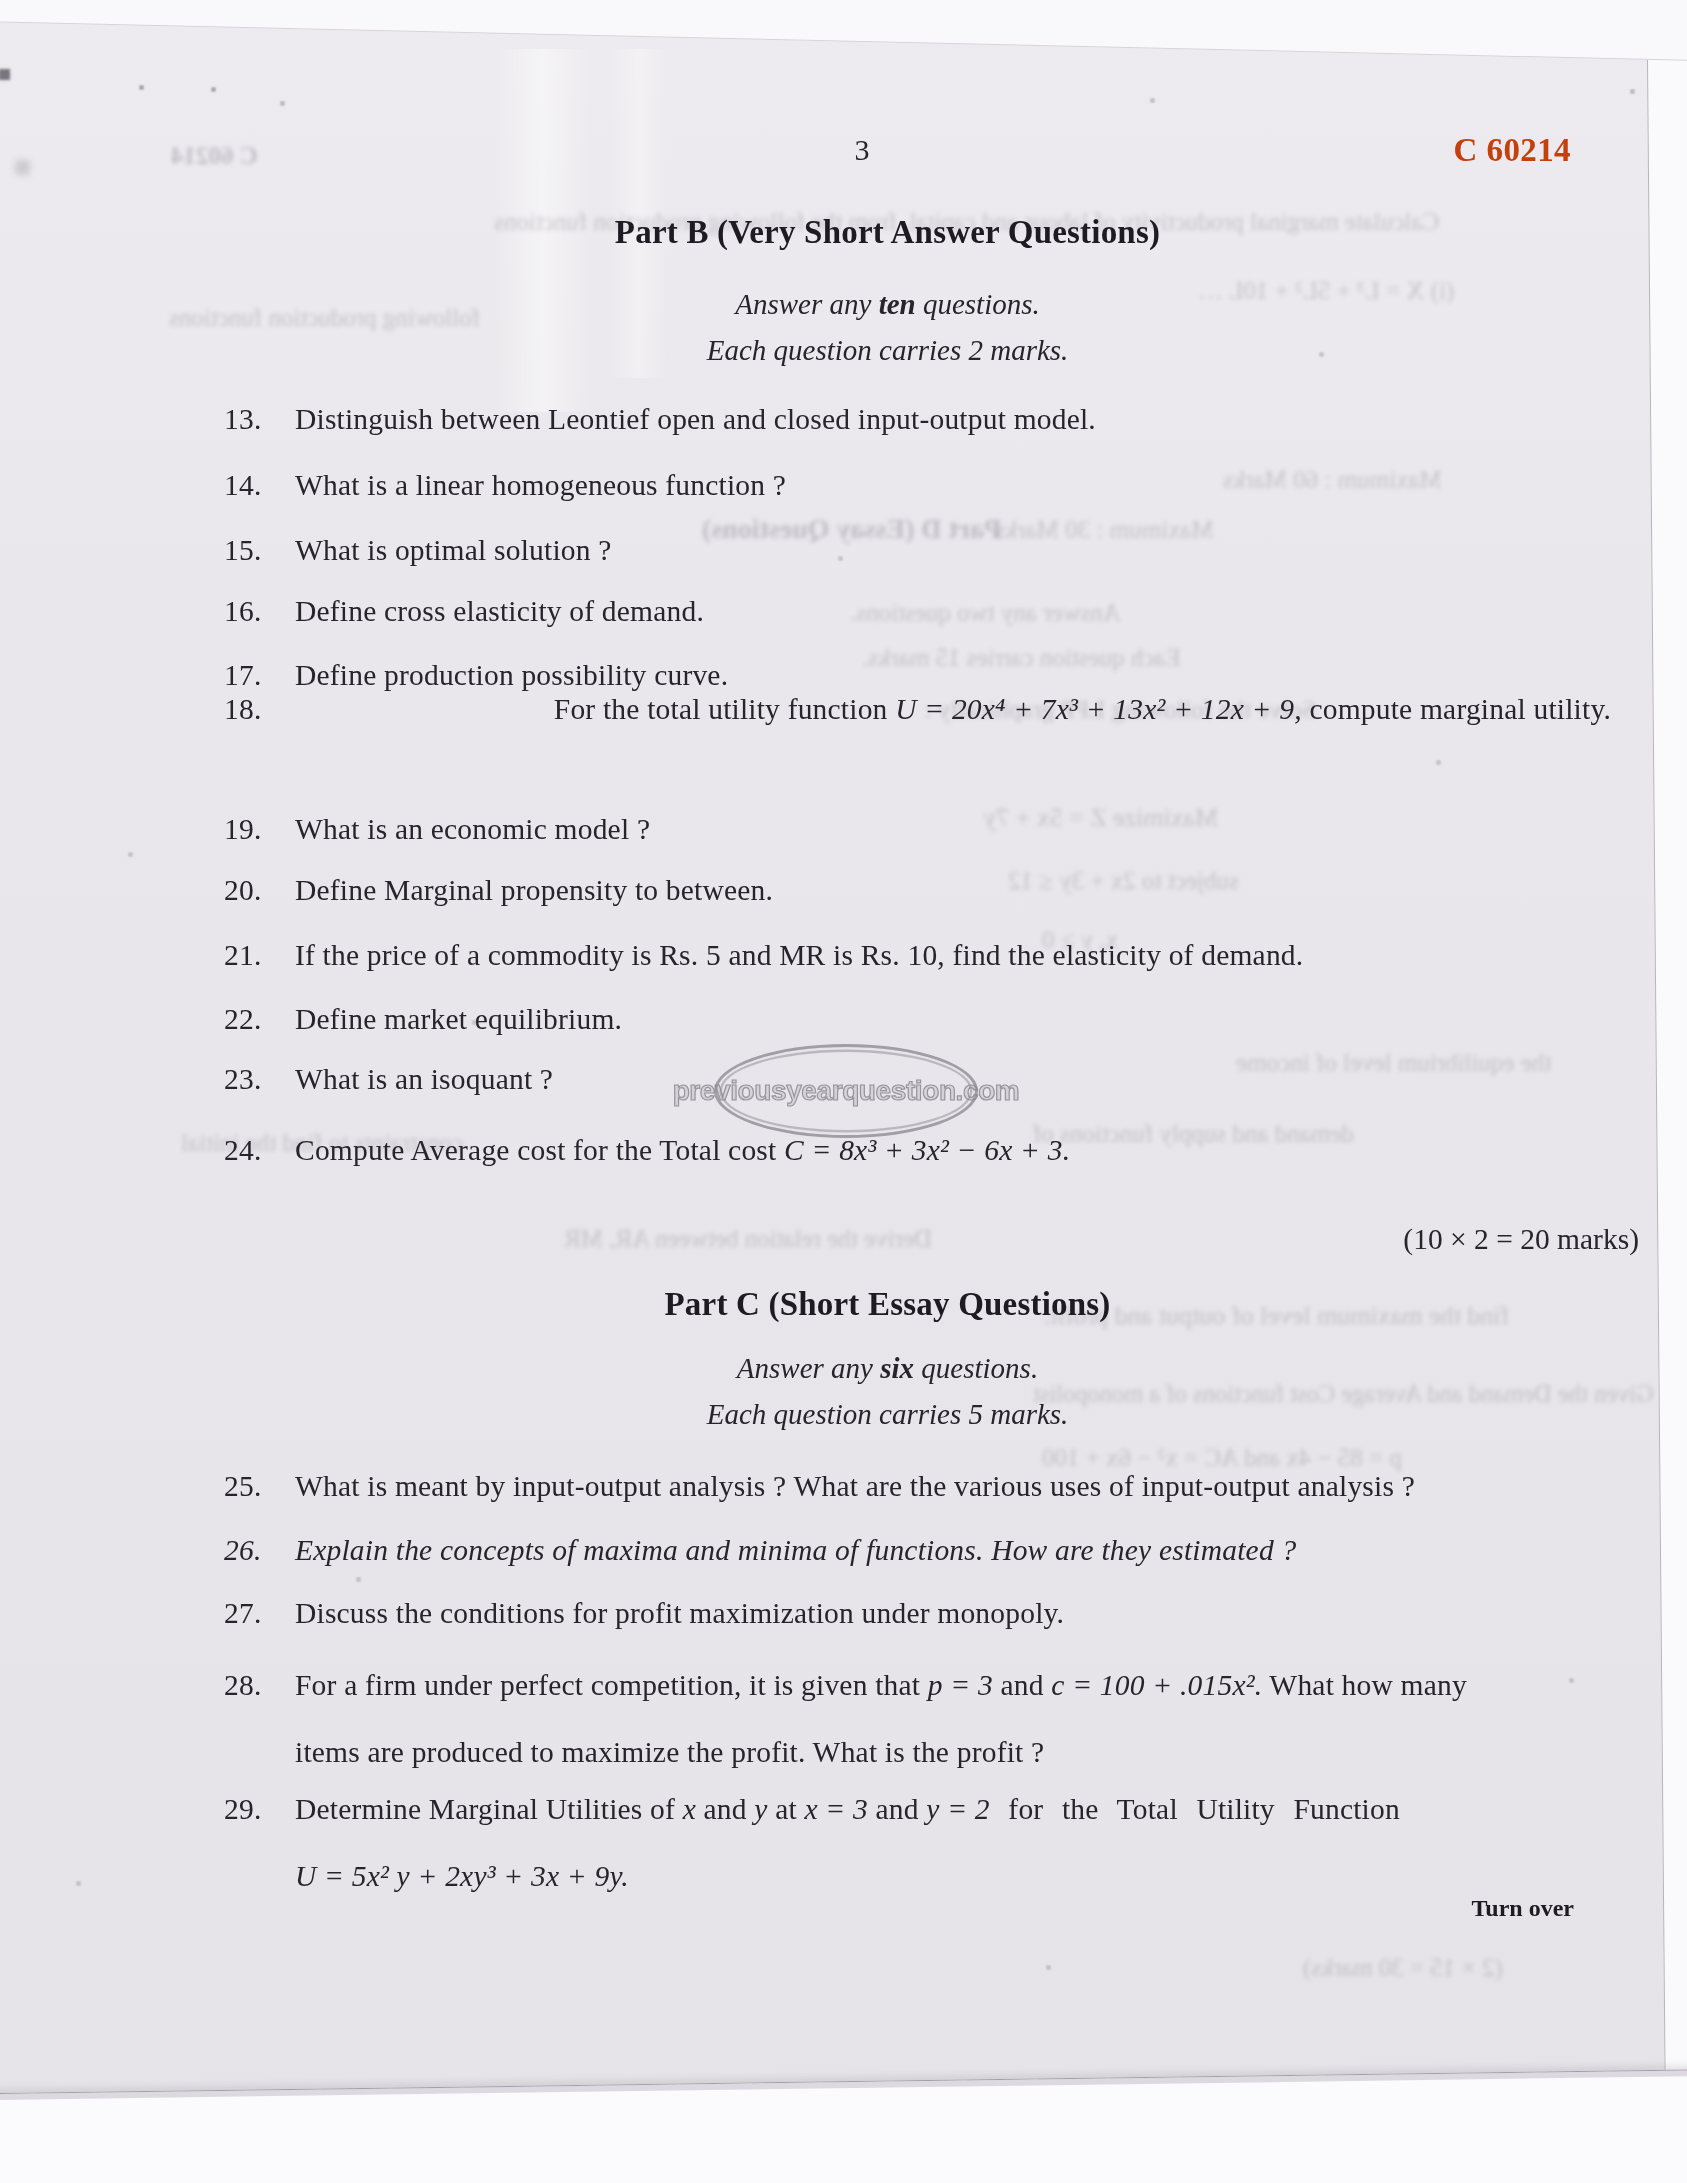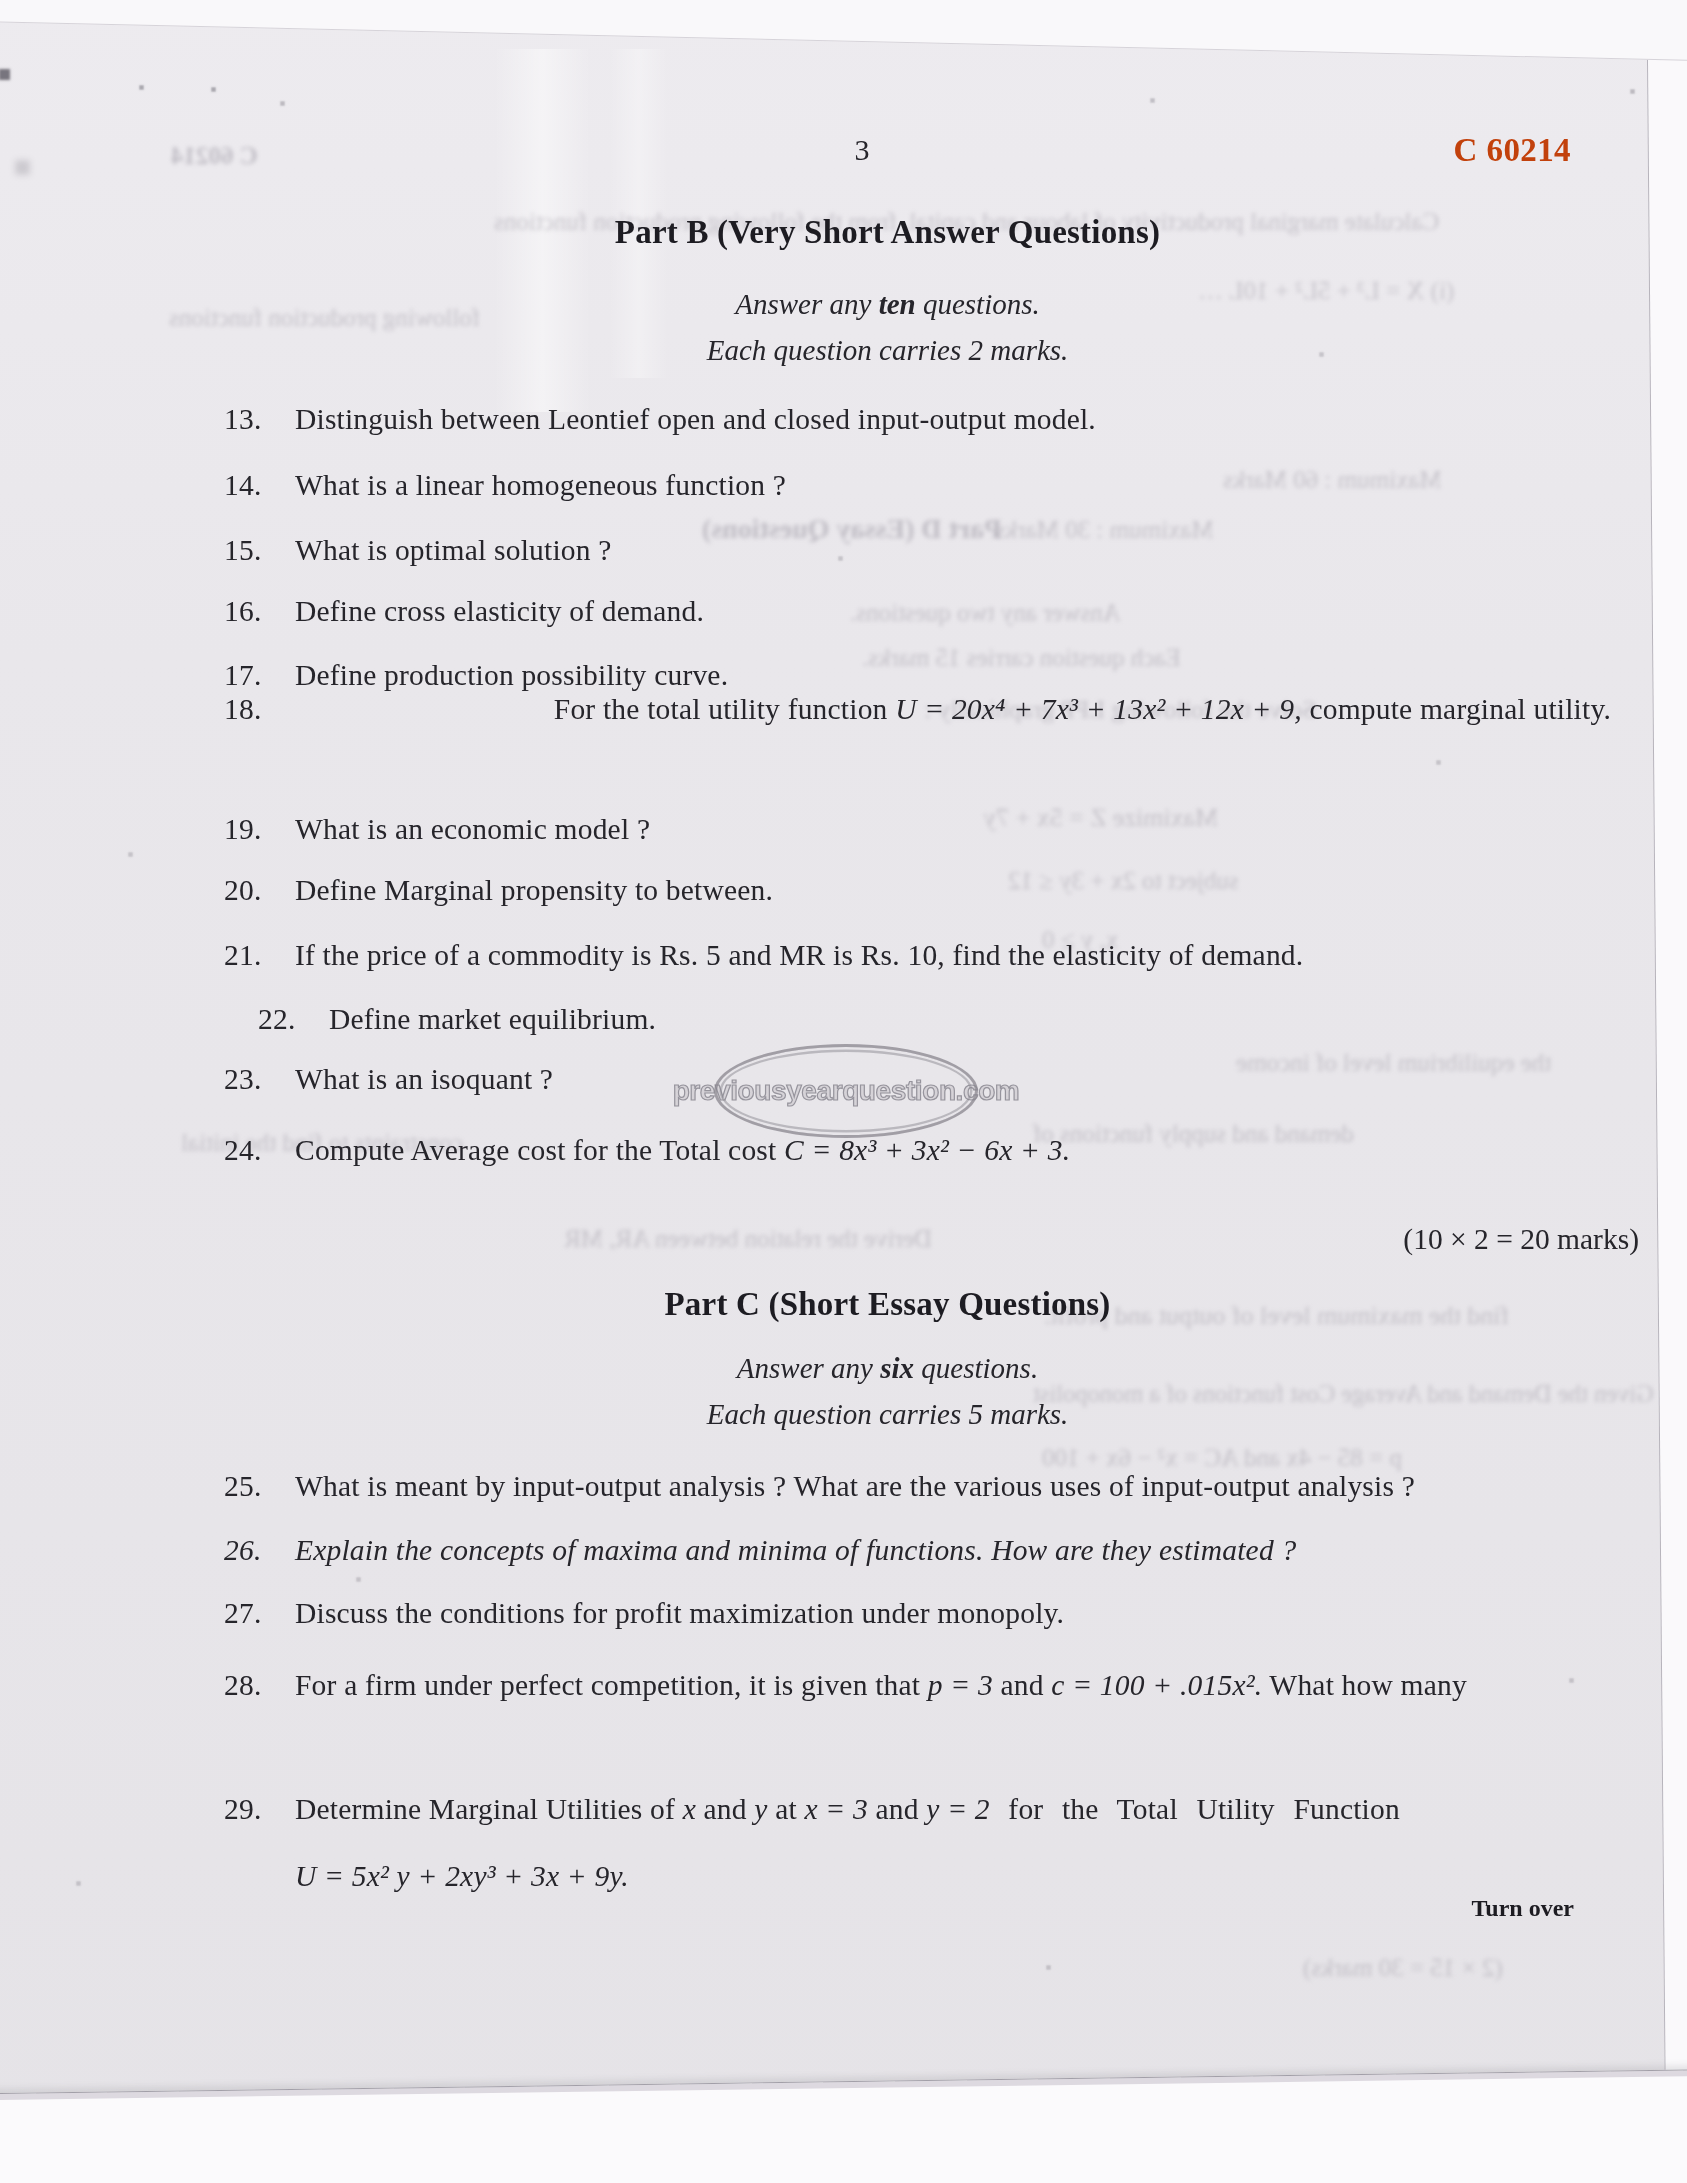--- a/index.html
+++ b/index.html
@@ -153,21 +153,21 @@
       <div class="qtext"><span>What is an economic model ?</span></div>
     </div>
     <div class="q" style="top: 871px; line-height: 39px;">
       <span class="qnum">20.</span>
       <div class="qtext"><span>Define Marginal propensity to between.</span></div>
     </div>
     <div class="q" style="top: 936px; line-height: 39px;">
       <span class="qnum">21.</span>
       <div class="qtext"><span>If the price of a commodity is Rs. 5 and MR is Rs. 10, find the elasticity of demand.</span></div>
     </div>
-    <div class="q" style="top: 1000px; line-height: 39px; margin-left: 34px;">
+    <div class="q" style="top: 1000px; line-height: 39px;">
       <span class="qnum">22.</span>
       <div class="qtext"><span>Define market equilibrium.</span></div>
     </div>
     <div class="q" style="top: 1060px; line-height: 39px;">
       <span class="qnum">23.</span>
       <div class="qtext"><span>What is an isoquant ?</span></div>
     </div>
     <div class="q" style="top: 1131px; line-height: 39px;">
       <span class="qnum">24.</span>
       <div class="qtext"><span>Compute Average cost for the Total cost </span><span class="m">C = 8x³ + 3x² − 6x + 3.</span></div>
@@ -188,21 +188,21 @@
     <div class="q" style="top: 1517px; line-height: 67px; font-style: italic;">
       <span class="qnum">26.</span>
       <div class="qtext"><span>Explain the concepts of maxima and minima of functions. How are they estimated ?</span></div>
     </div>
     <div class="q" style="top: 1580px; line-height: 67px;">
       <span class="qnum">27.</span>
       <div class="qtext"><span>Discuss the conditions for profit maximization under monopoly.</span></div>
     </div>
     <div class="q" style="top: 1652px; line-height: 67px;">
       <span class="qnum">28.</span>
-      <div class="qtext"><span>For a firm under perfect competition, it is given that </span><span class="m">p = 3</span><span> and </span><span class="m">c = 100 + .015x².</span><span> What how many</span><br></div>
+      <div class="qtext"><span>For a firm under perfect competition, it is given that </span><span class="m">p = 3</span><span> and </span><span class="m">c = 100 + .015x².</span><span> What how many</span><br><span>items are produced to maximize the profit. What is the profit ?</span></div>
     </div>
     <div class="q" style="top: 1776px; line-height: 67px;">
       <span class="qnum">29.</span>
       <div class="qtext"><span>Determine Marginal Utilities of </span><span class="m">x</span><span> and </span><span class="m">y</span><span> at </span><span class="m">x = 3</span><span> and </span><span class="m">y = 2</span><span class="sp"> for the Total Utility Function</span><br><span class="m">U = 5x² y + 2xy³ + 3x + 9y.</span></div>
     </div>
   </div>
 
 <div id="watermark">
     <span>previousyearquestion.com</span>
   </div>

